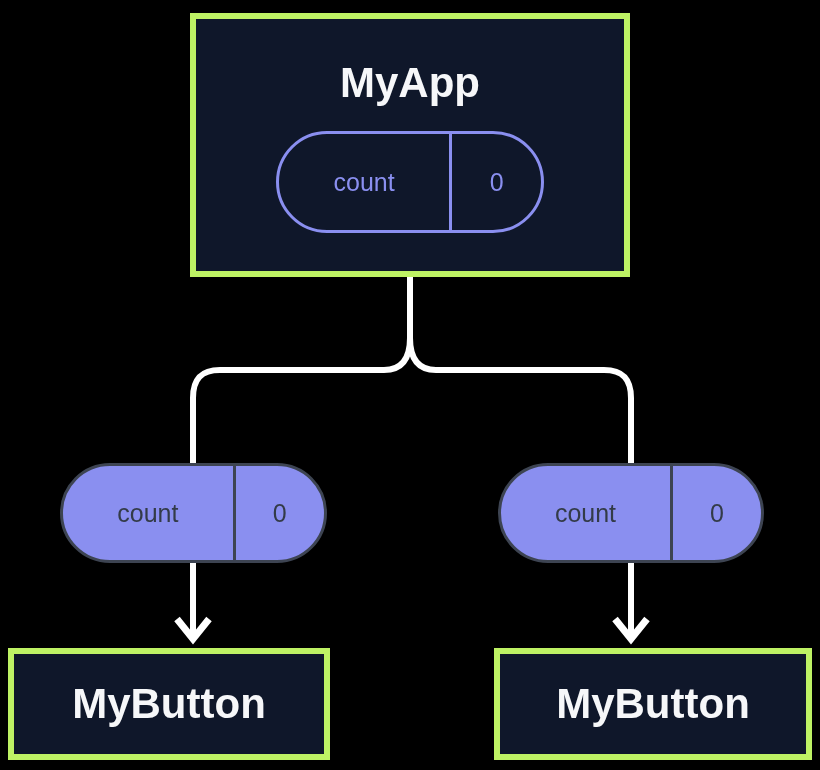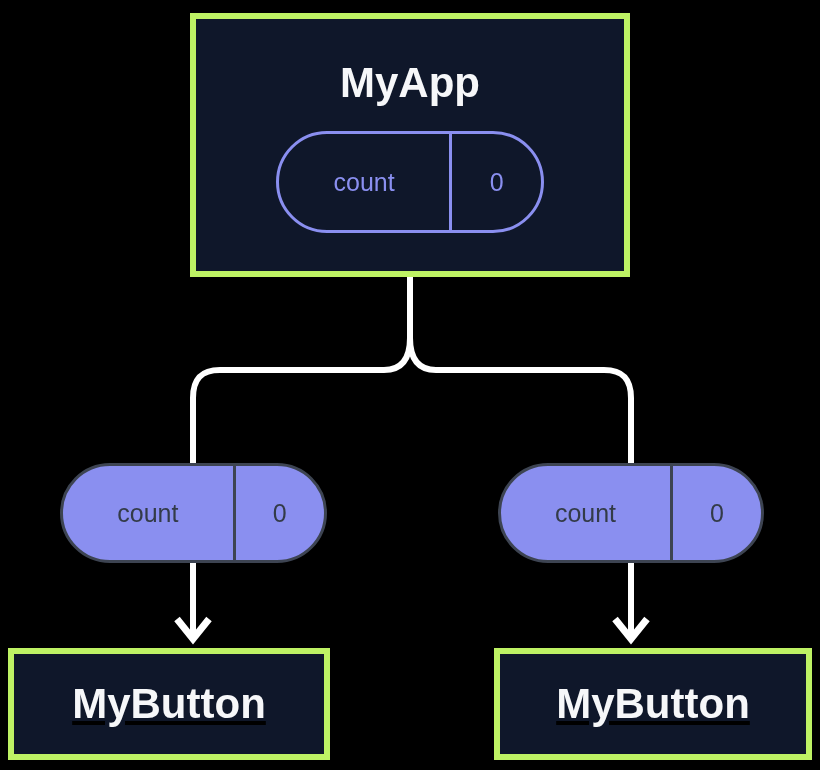--- a/index.html
+++ b/index.html
@@ -86,21 +86,20 @@
     border: 3px solid #3D4452;
     color: #333B48;
   }
   .pill-solid .pill-name { border-right: 3px solid #3D4452; }
   .pill-prop-left  { left: 60px;  top: 463px; }
   .pill-prop-right { left: 498px; top: 463px; width: 266px; }
   .node-leaf {
     display: flex;
     align-items: center;
     justify-content: center;
-    text-decoration: underline;
   }
   .node-leaf-left  { left: 8px;   top: 648px; width: 322px; height: 112px; }
   .node-leaf-right { left: 494px; top: 648px; width: 318px; height: 112px; }
 </style>
 </head>
 <body>
 
 <div class="canvas">
 
   <svg class="connectors" viewBox="0 0 820 770" xmlns="http://www.w3.org/2000/svg">

